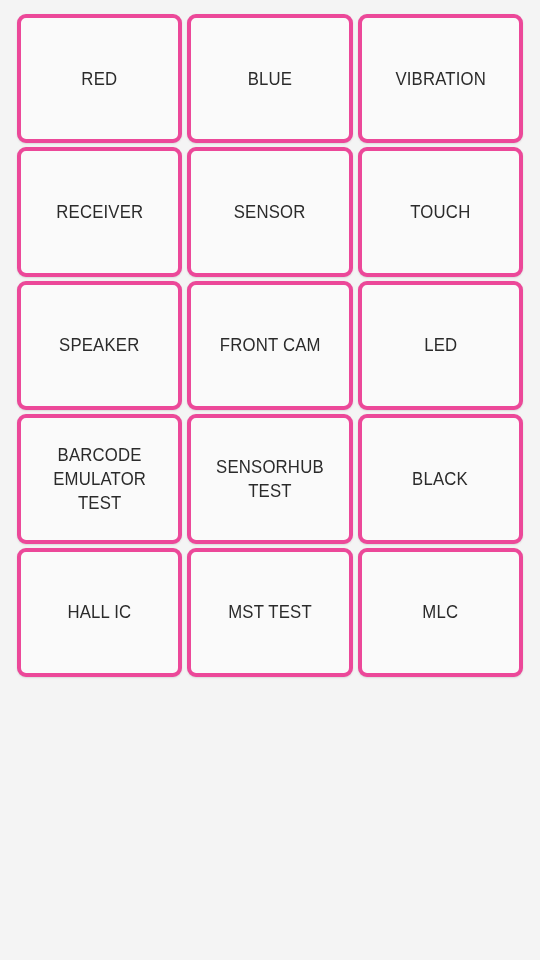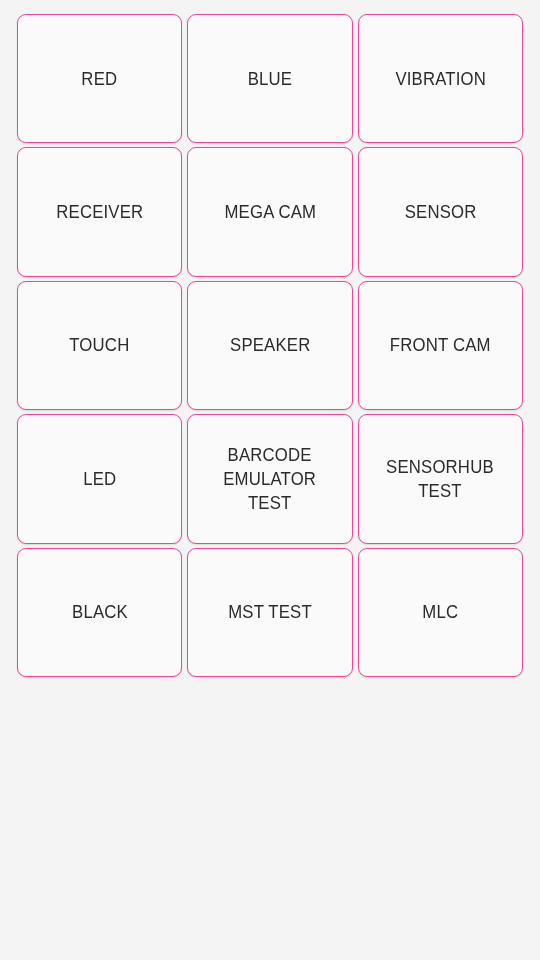--- a/index.html
+++ b/index.html
@@ -22,21 +22,21 @@
     display: grid;
     grid-template-columns: repeat(3, 1fr);
     grid-template-rows: repeat(7, 1fr);
     column-gap: 5px;
     row-gap: 4px;
     background: #f4f4f4;
   }
 
   .test-card {
     background: #fafafa;
-    border: 1px solid #ec4899;
+    border: 4px solid #ec4899;
     border-radius: 9px;
     box-shadow: 0 1px 2px rgba(0, 0, 0, 0.10),
                 0 0 1px rgba(0, 0, 0, 0.05);
     display: flex;
     align-items: center;
     justify-content: center;
     text-align: center;
     padding: 2px 8px;
     box-sizing: border-box;
     cursor: pointer;
@@ -68,23 +68,20 @@
   </div>
 
   <div class="test-card">
     <span class="test-card-label">VIBRATION</span>
   </div>
   <div class="test-card">
     <span class="test-card-label">RECEIVER</span>
   </div>
 
   <div class="test-card">
-    <span class="test-card-label">MEGA CAM</span>
-  </div>
-  <div class="test-card">
     <span class="test-card-label">SENSOR</span>
   </div>
   <div class="test-card">
     <span class="test-card-label">TOUCH</span>
   </div>
 
   <div class="test-card">
     <span class="test-card-label">SPEAKER</span>
   </div>
 
@@ -101,19 +98,22 @@
   </div>
   <div class="test-card">
     <span class="test-card-label">SENSORHUB
 TEST</span>
   </div>
   <div class="test-card">
     <span class="test-card-label">BLACK</span>
   </div>
 
   <div class="test-card">
+    <span class="test-card-label">HALL IC</span>
+  </div>
+  <div class="test-card">
     <span class="test-card-label">MST TEST</span>
   </div>
   <div class="test-card">
     <span class="test-card-label">MLC</span>
   </div>
 
 </div>
 
 </body></html>

